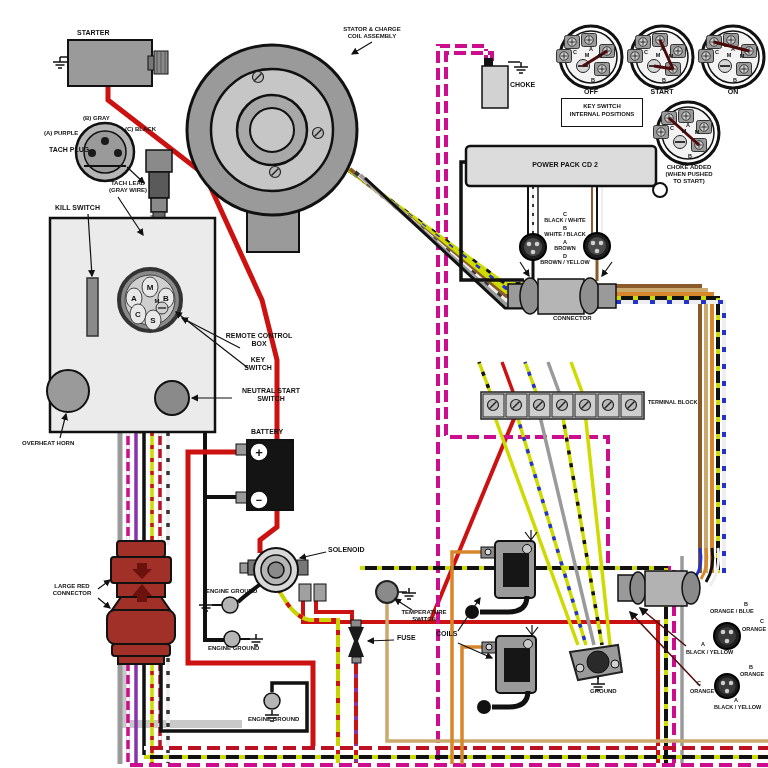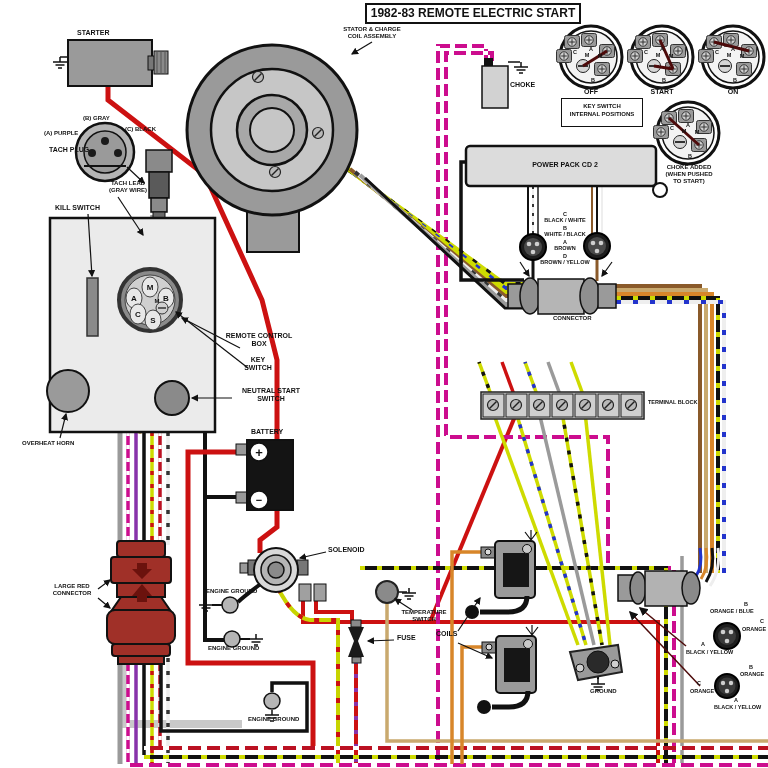--- a/index.html
+++ b/index.html
@@ -473,21 +473,20 @@
     <line x1="326" y1="552" x2="300" y2="558" marker-end="url(#ah)"></line>
     <line x1="98" y1="589" x2="110" y2="580" marker-end="url(#ah)"></line>
     <line x1="98" y1="598" x2="110" y2="608" marker-end="url(#ah)"></line>
     <line x1="412" y1="610" x2="395" y2="599" marker-end="url(#ah)"></line>
     <line x1="394" y1="640" x2="368" y2="641" marker-end="url(#ah)"></line>
     <line x1="458" y1="631" x2="480" y2="598" marker-end="url(#ah)"></line>
     <line x1="458" y1="643" x2="492" y2="658" marker-end="url(#ah)"></line>
   </g>
 </svg>
 
-<div id="title">1982-83 REMOTE ELECTRIC START</div>
 <div class="lbl" style="left:77px;top:29px;">STARTER</div>
 <div class="lbl ctr sm" style="left:330px;top:26px;width:84px;">STATOR &amp; CHARGE
 COIL ASSEMBLY</div>
 <div class="lbl sm" style="left:83px;top:115px;">(B) GRAY</div>
 <div class="lbl sm" style="left:44px;top:130px;">(A)  PURPLE</div>
 <div class="lbl sm" style="left:125px;top:126px;">(C)  BLACK</div>
 <div class="lbl" style="left:49px;top:146px;">TACH PLUG</div>
 <div class="lbl ctr sm" style="left:93px;top:180px;width:70px;">TACH LEAD
 (GRAY WIRE)</div>
 <div class="lbl" style="left:55px;top:204px;">KILL SWITCH</div>

